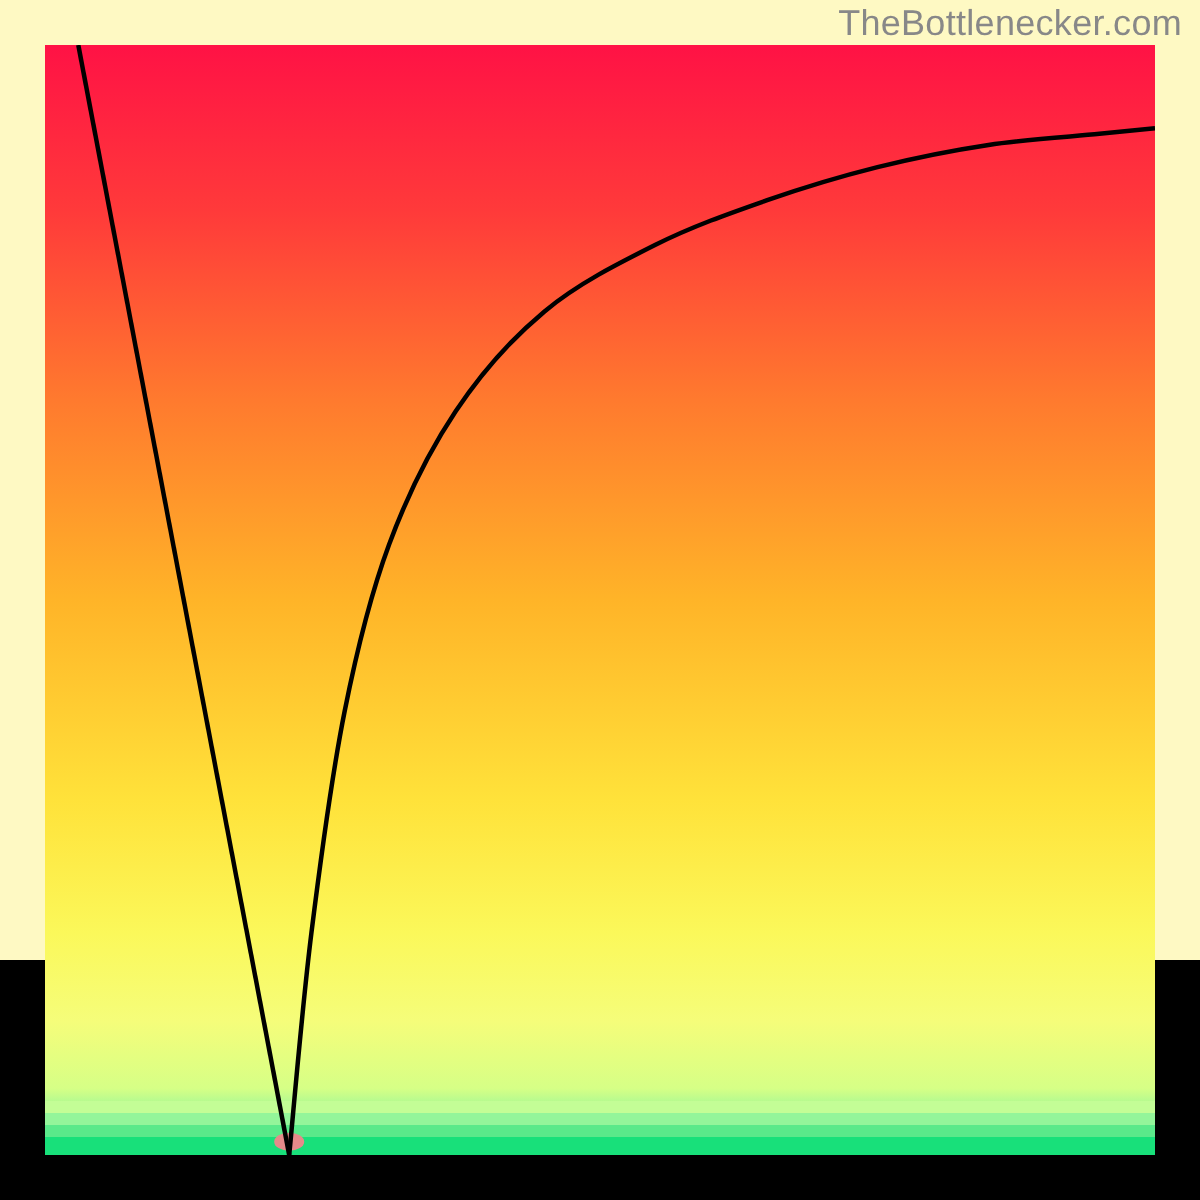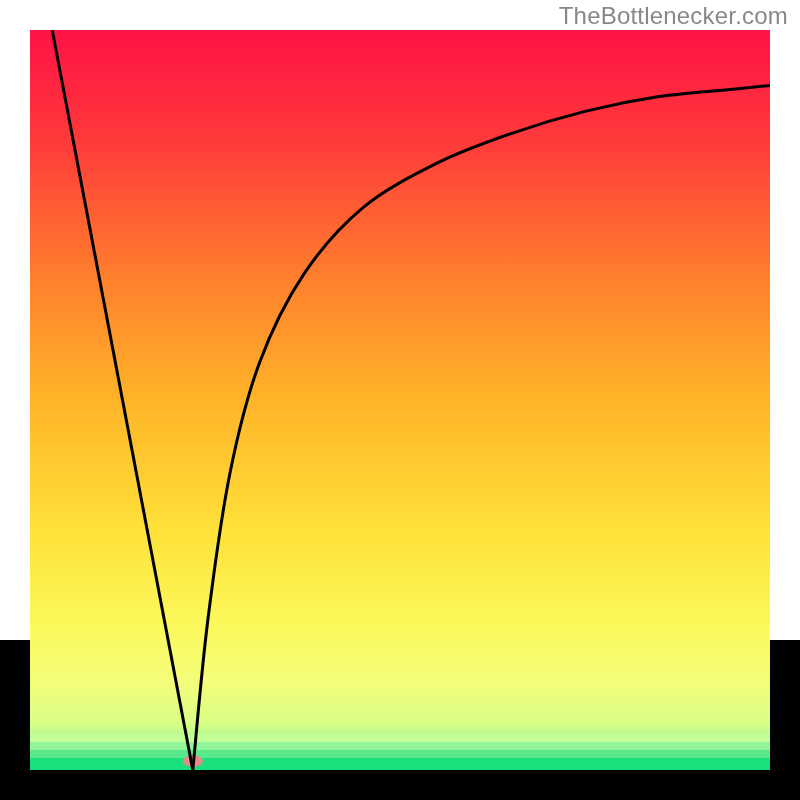--- a/index.html
+++ b/index.html
@@ -8,21 +8,21 @@
     width: 800px;
     height: 800px;
     overflow: hidden;
     background: #000;
     font-family: Arial, Helvetica, sans-serif;
   }
   .container {
     position: relative;
     width: 800px;
     height: 640px;
-    background: #ffffff;
+    background: #fef9c3;
   }
   .watermark {
     position: absolute;
     top: 2px;
     right: 12px;
     color: #888;
     font-size: 24px;
     font-weight: 500;
     letter-spacing: 0.2px;
     z-index: 5;

